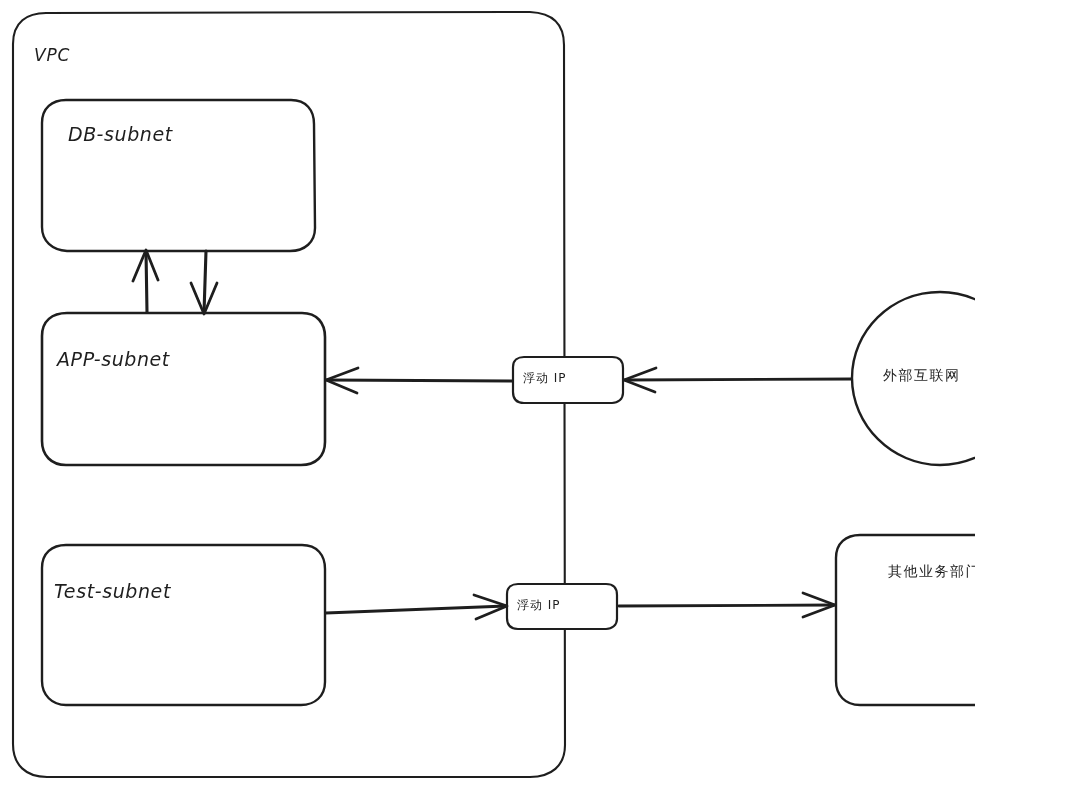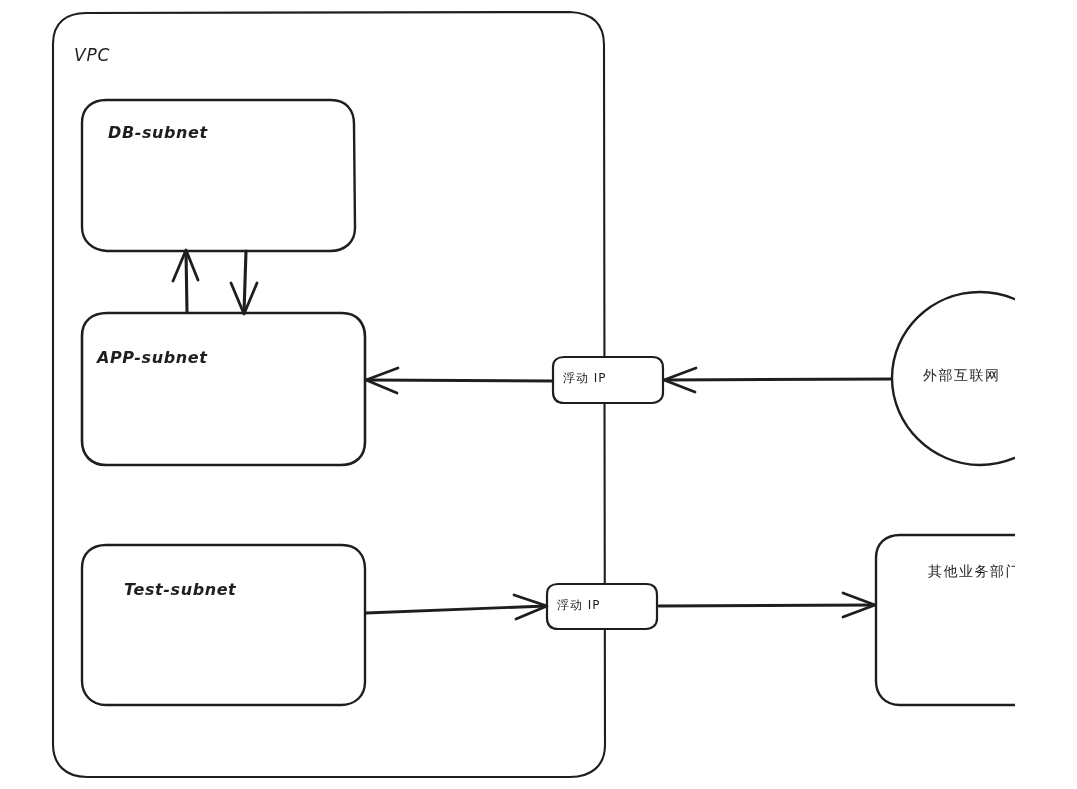--- a/index.html
+++ b/index.html
@@ -7,41 +7,40 @@
     padding: 0;
     background: #ffffff;
   }
   #canvas {
     position: relative;
     width: 975px;
     height: 789px;
     background: #ffffff;
     overflow: hidden;
     font-family: "DejaVu Sans", sans-serif;
-    margin-left: 40px;
   }
   #diagram-svg {
     position: absolute;
     left: 0;
     top: 0;
     width: 1077px;
     height: 789px;
   }
   .node-label {
     position: absolute;
     color: #1e1e1e;
     font-family: "DejaVu Sans", sans-serif;
     white-space: nowrap;
     pointer-events: none;
   }
   .latin-label {
-    font-size: 16px;
+    font-size: 19px;
     letter-spacing: 0.6px;
     font-style: italic;
-    font-weight: 700;
+    font-weight: 400;
   }
   .cjk-label {
     font-size: 14px;
     letter-spacing: 1.5px;
   }
   .vpc-title {
     font-size: 17px;
     letter-spacing: 0.8px;
     font-style: italic;
   }
@@ -180,21 +179,21 @@
     </g>
 
   </svg>
 
   <div class="node-label vpc-title" style="left:34px; top:45px;">VPC</div>
 
   <div class="node-label latin-label" style="left:68px; top:123px;">DB-subnet</div>
 
   <div class="node-label latin-label" style="left:57px; top:348px;">APP-subnet</div>
 
-  <div class="node-label latin-label" style="left:84px; top:580px;">Test-subnet</div>
+  <div class="node-label latin-label" style="left:54px; top:580px;">Test-subnet</div>
 
   <div class="node-label fip-label" style="left:523px; top:370px;">浮动 IP</div>
 
   <div class="node-label fip-label" style="left:517px; top:597px;">浮动 IP</div>
 
   <div class="node-label cjk-label" style="left:883px; top:367px;">外部互联网</div>
 
   <div class="node-label cjk-label" style="left:888px; top:563px;">其他业务部门</div>
 
 </div>

